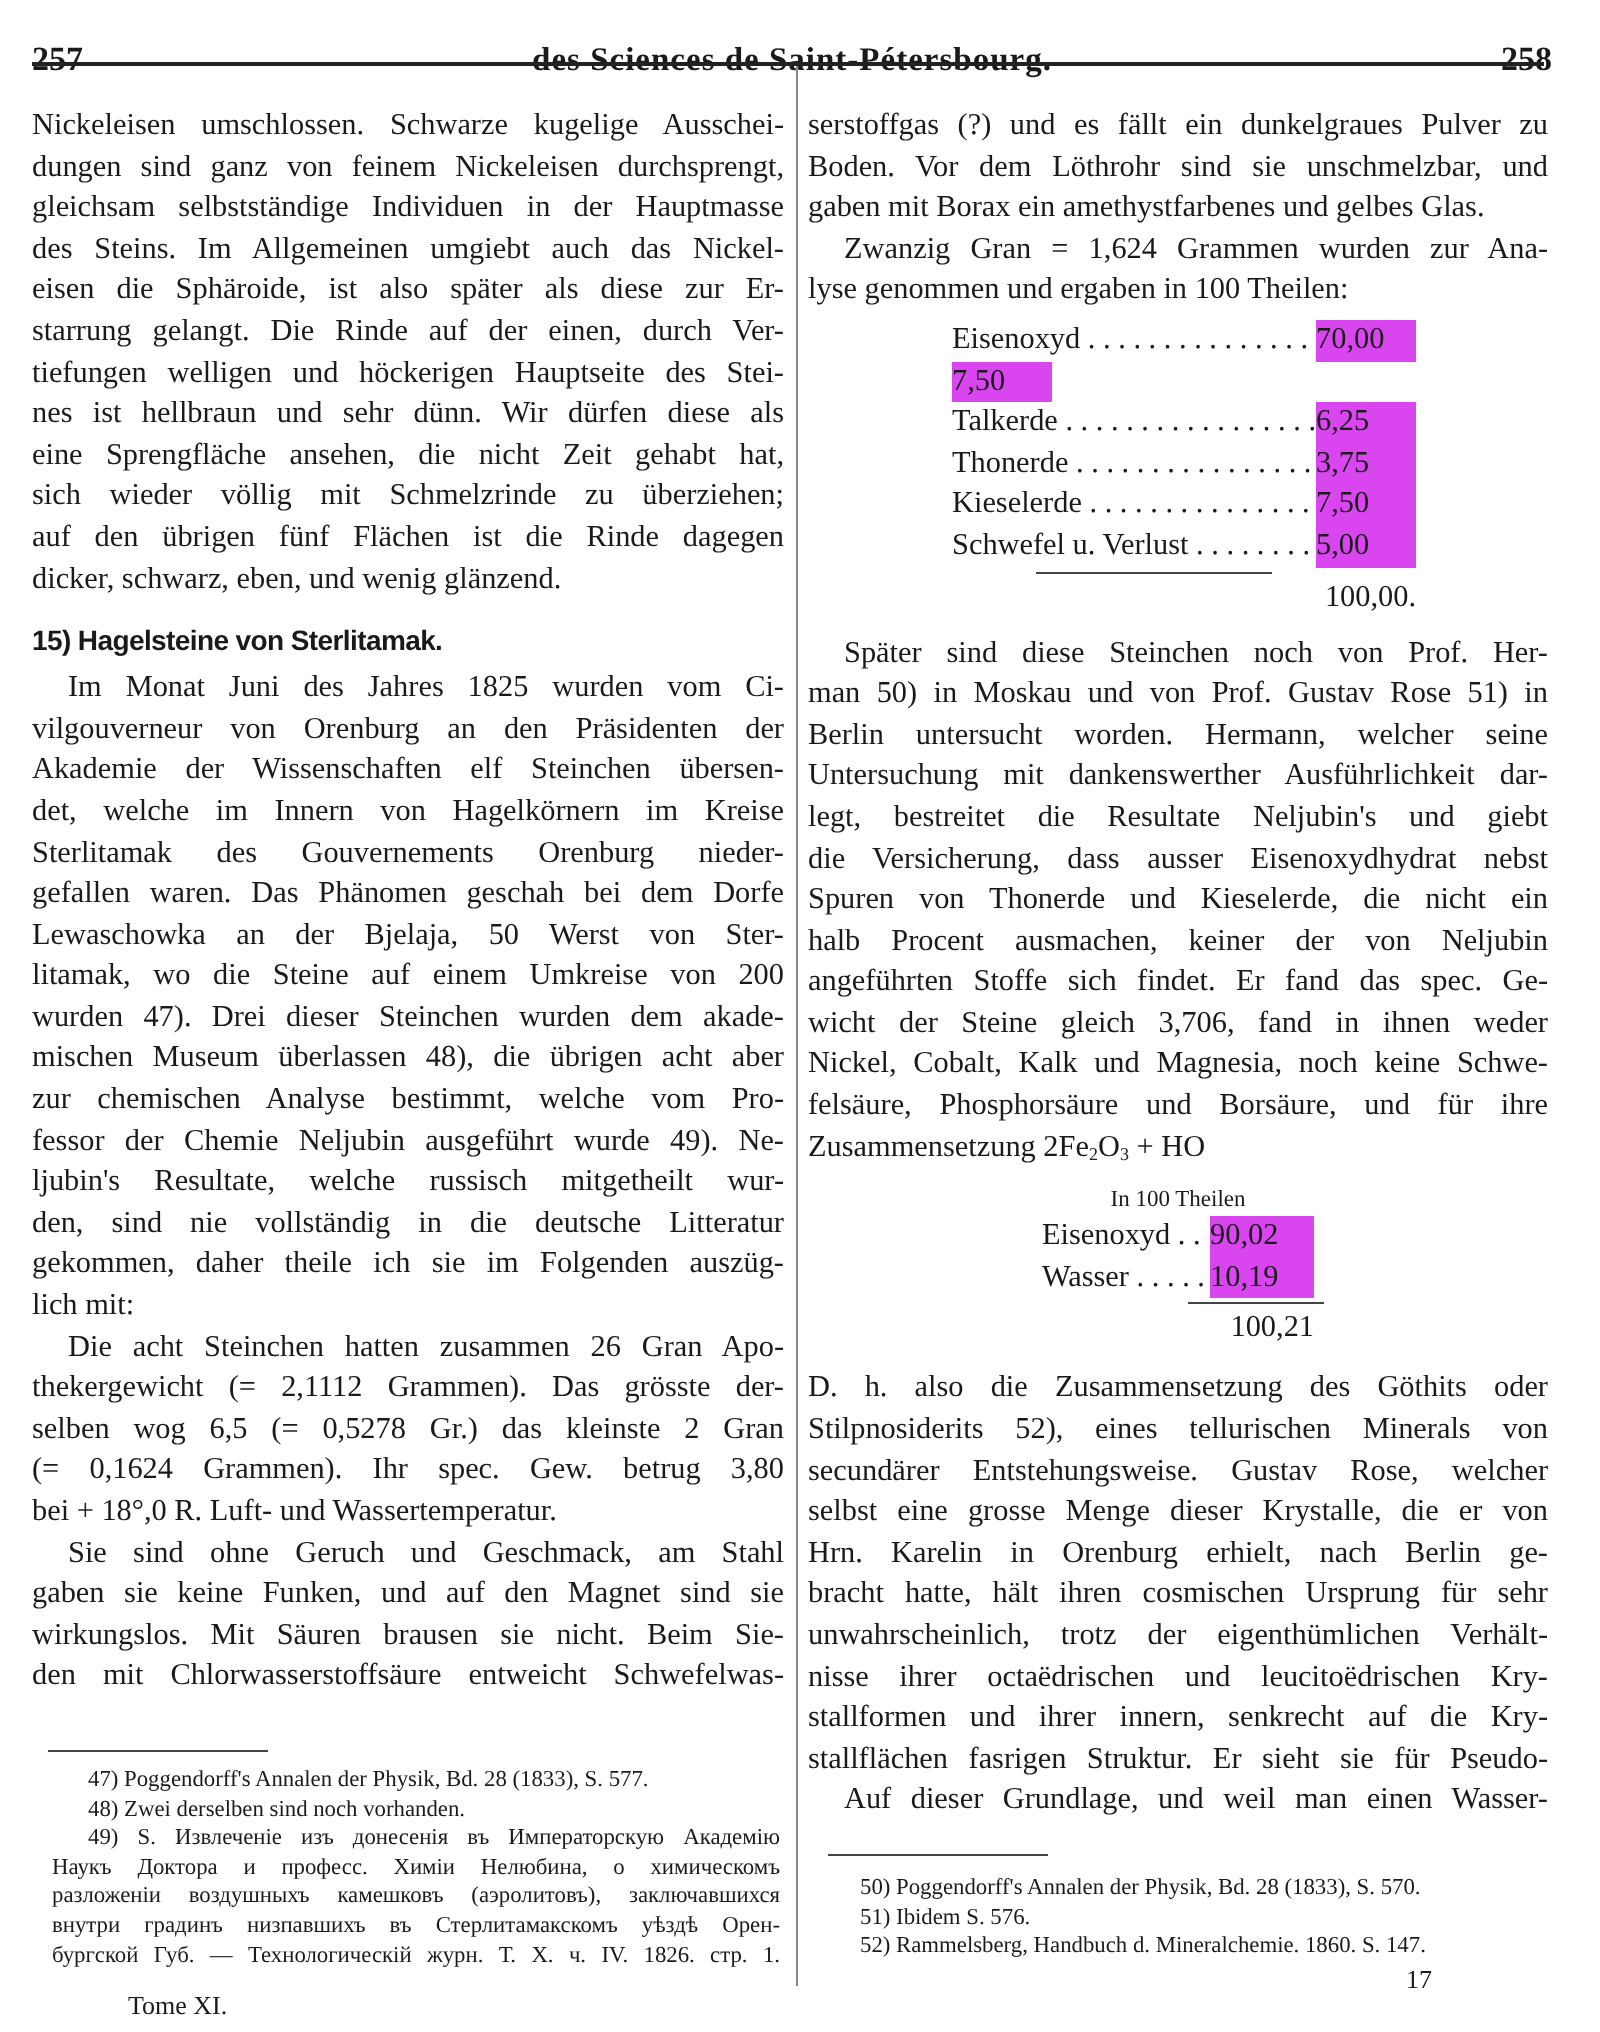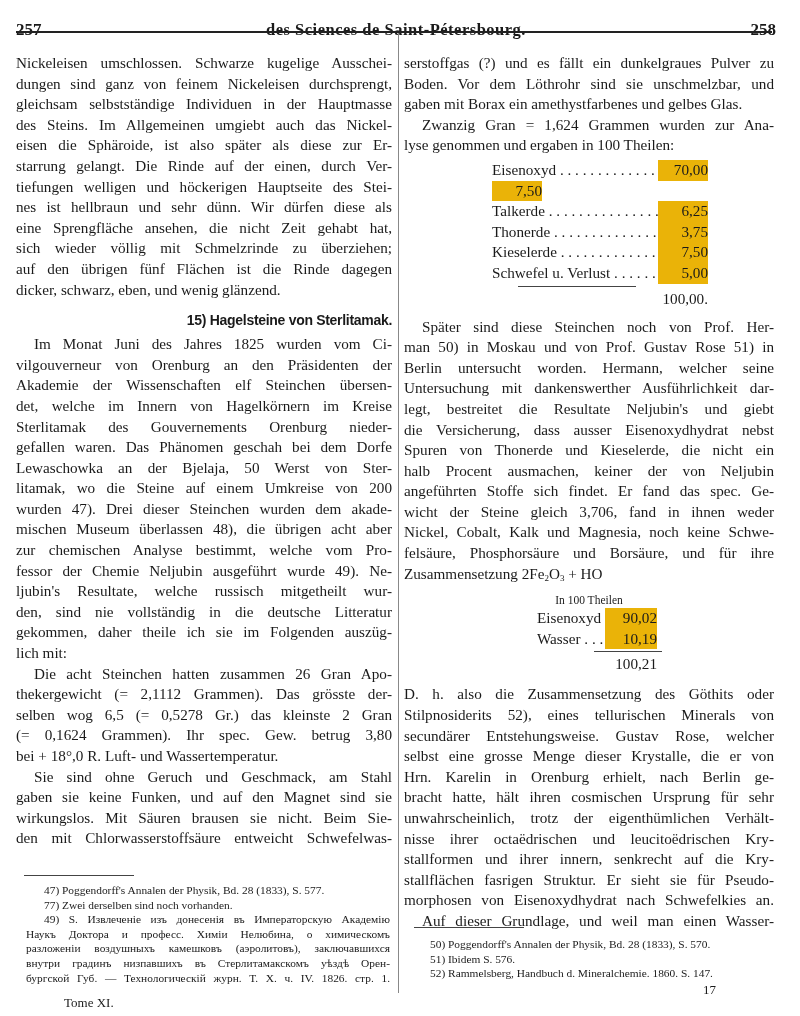--- a/index.html
+++ b/index.html
@@ -17,27 +17,27 @@
   .header-rule { position: absolute; left: 16px; top: 31px; width: 756px; height: 2px; background: #222; }
   .col-divider { position: absolute; left: 398px; top: 33px; width: 1px; height: 960px; background: #888; }
 
   .col { position: absolute; top: 53px; font-size: 15.2px; line-height: 20.6px; text-align: justify; }
   .col.left { left: 16px; width: 376px; }
   .col.right { left: 404px; width: 370px; font-family: Liberation Serif, serif; }
   .line { white-space: nowrap; display: block; text-align: justify; text-align-last: justify; height: 20.6px; overflow: hidden; }
   .line.last { text-align-last: left; }
   .indent { padding-left: 18px; }
 
-  .section-heading { text-align: right; font-weight: bold; font-size: 14px; font-family: "Liberation Sans", "DejaVu Sans", sans-serif; letter-spacing: -0.3px; margin: 10px 0 6px 0; height: 18px; }
+  .section-heading { text-align: left; font-weight: bold; font-size: 14px; font-family: "Liberation Sans", "DejaVu Sans", sans-serif; letter-spacing: -0.3px; margin: 10px 0 6px 0; height: 18px; }
 
   .table { margin: 4px 0 0 72px; width: 232px; }
-  .trow { display: flex; height: 20.6px; margin-left: 16px; }
+  .trow { display: flex; height: 20.6px; }
   .trow .name { flex: 1; overflow: hidden; white-space: nowrap; }
   .trow .name::after { content: " . . . . . . . . . . . . . . . . . . . . . . ."; letter-spacing: 0; }
-  .trow .val { width: 50px; text-align: right; background: #eab308; }
+  .trow .val { width: 50px; background: #d946ef; }
   .sum-rule { margin: 2px 0 2px 114px; width: 118px; height: 1px; background: #444; }
   .sum { margin-left: 72px; width: 232px; text-align: right; height: 22px; }
 
   .table2-cap { text-align: center; font-size: 11.5px; margin-top: 8px; height: 16px; line-height: 16px; }
   .table2 { margin: 0 0 0 117px; width: 136px; }
   .table2 .trow .val { width: 52px; }
   .sum-rule2 { margin: 2px 0 2px 190px; width: 68px; height: 1px; background: #444; }
   .sum2 { margin-left: 117px; width: 136px; text-align: right; height: 24px; }
 
   .fn-rule { position: absolute; width: 110px; height: 1px; background: #444; }
@@ -109,21 +109,21 @@
     <span class="line indent">Sie sind ohne Geruch und Geschmack, am Stahl</span>
     <span class="line">gaben sie keine Funken, und auf den Magnet sind sie</span>
     <span class="line">wirkungslos. Mit Säuren brausen sie nicht. Beim Sie-</span>
     <span class="line">den mit Chlorwasserstoffsäure entweicht Schwefelwas-</span>
   </div>
 </div>
 
 <div class="fn-rule" style="left:24px; top:875px;"></div>
 <div class="fn" style="left:26px; top:883px; width:364px;">
   <span class="fline fi last">47) Poggendorff's Annalen der Physik, Bd. 28 (1833), S. 577.</span>
-  <span class="fline fi last">77) Zwei derselben sind noch vorhanden.</span>
+  <span class="fline fi last">48) Zwei derselben sind noch vorhanden.</span>
   <span class="fline fi">49) S. Извлеченіе изъ донесенія въ Императорскую Академію</span>
   <span class="fline">Наукъ Доктора и професс. Химіи Нелюбина, о химическомъ</span>
   <span class="fline">разложеніи воздушныхъ камешковъ (аэролитовъ), заключавшихся</span>
   <span class="fline">внутри градинъ низпавшихъ въ Стерлитамакскомъ уѣздѣ Орен-</span>
   <span class="fline">бургской Губ. — Технологическій журн. Т. X. ч. IV. 1826. стр. 1.</span>
 </div>
 <div class="tome">Tome XI.</div>
 
 <div class="col right">
   <div>
@@ -198,21 +198,20 @@
     <span class="line">D. h. also die Zusammensetzung des Göthits oder</span>
     <span class="line">Stilpnosiderits 52), eines tellurischen Minerals von</span>
     <span class="line">secundärer Entstehungsweise. Gustav Rose, welcher</span>
     <span class="line">selbst eine grosse Menge dieser Krystalle, die er von</span>
     <span class="line">Hrn. Karelin in Orenburg erhielt, nach Berlin ge-</span>
     <span class="line">bracht hatte, hält ihren cosmischen Ursprung für sehr</span>
     <span class="line">unwahrscheinlich, trotz der eigenthümlichen Verhält-</span>
     <span class="line">nisse ihrer octaëdrischen und leucitoëdrischen Kry-</span>
     <span class="line">stallformen und ihrer innern, senkrecht auf die Kry-</span>
     <span class="line">stallflächen fasrigen Struktur. Er sieht sie für Pseudo-</span>
-    <span class="line">morphosen von Eisenoxydhydrat nach Schwefelkies an.</span>
   </div>
   <div>
     <span class="line indent">Auf dieser Grundlage, und weil man einen Wasser-</span>
   </div>
 </div>
 
 <div class="fn-rule" style="left:414px; top:927px;"></div>
 <div class="fn" style="left:430px; top:937px; width:344px;">
   <span class="fline last">50) Poggendorff's Annalen der Physik, Bd. 28 (1833), S. 570.</span>
   <span class="fline last">51) Ibidem S. 576.</span>

